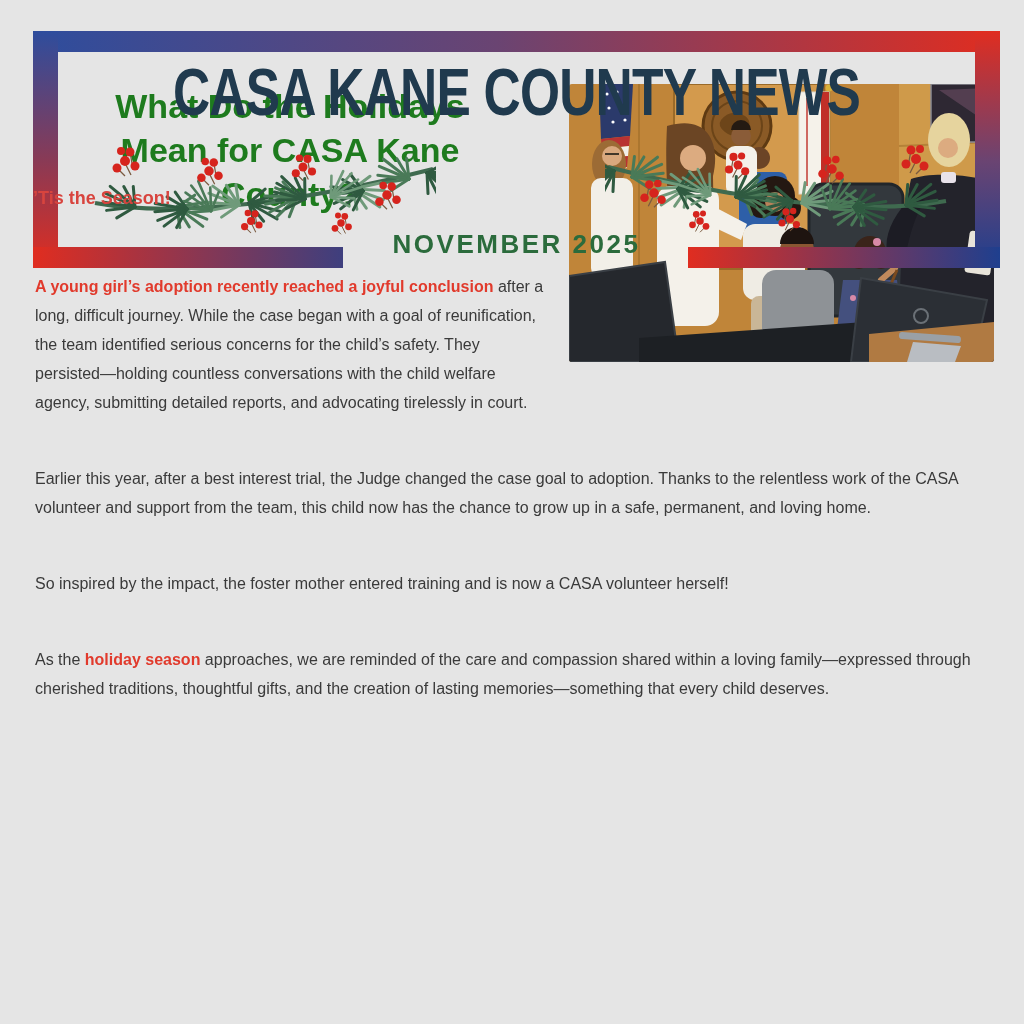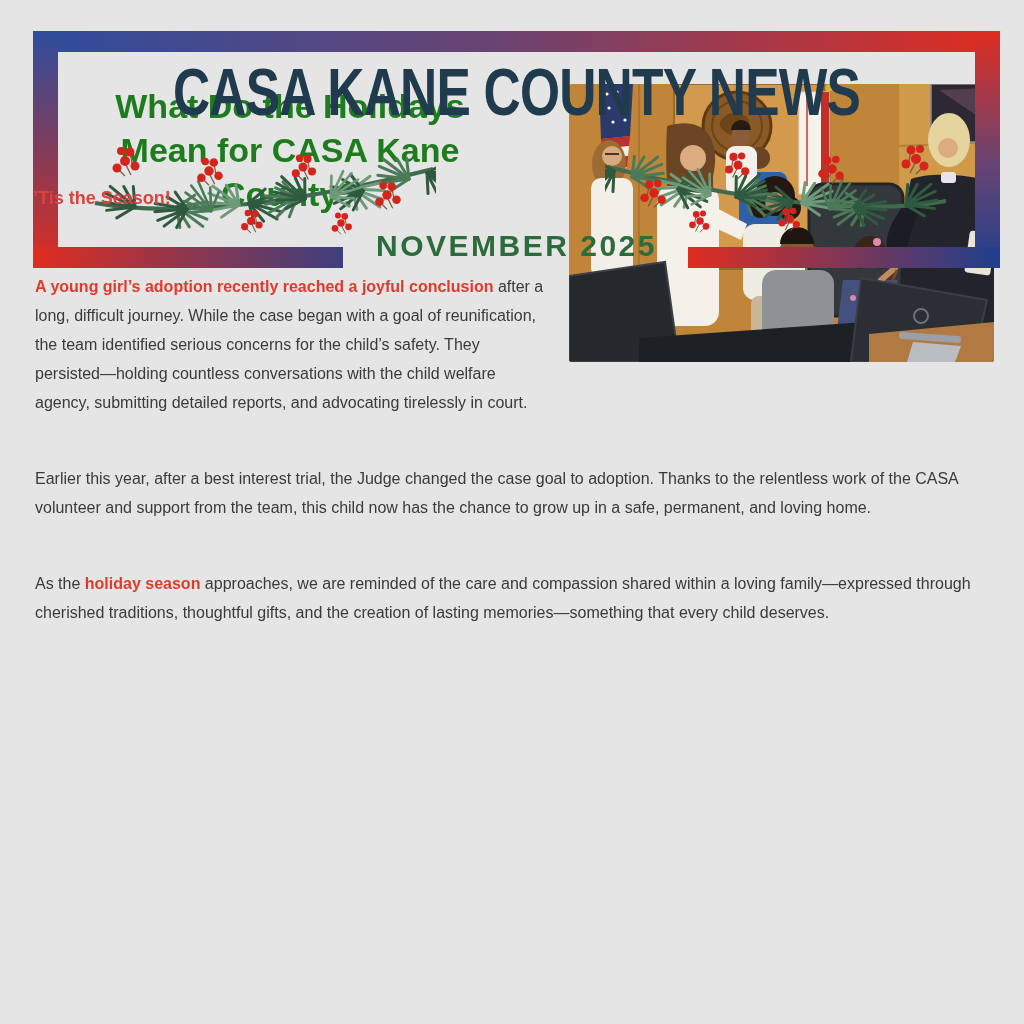--- a/index.html
+++ b/index.html
@@ -22,21 +22,21 @@
 
   .masthead-title{position:absolute;left:0;right:0;top:28px;margin:0;text-align:center;
          font-weight:800;font-size:66px;line-height:1;letter-spacing:-1px;
          color:var(--title-navy,#203a4e);transform:scaleX(.78);transform-origin:center;}
   .garland{position:absolute;}
   .garland-left{left:58px;top:106px;width:345px;height:100px;}
   .garland-right{left:572px;top:102px;width:345px;height:104px;}
   .tagline{position:absolute;left:0;right:0;top:157px;
          font-weight:700;font-size:18px;color:var(--tagline-red,#d8443e);}
   .issue-date{position:absolute;left:0;right:0;top:198px;text-align:center;
-         font-weight:700;font-size:30px;letter-spacing:2.5px;color:var(--date-green,#2b6b3c);}
+         font-weight:700;font-size:26px;letter-spacing:2.5px;color:var(--date-green,#2b6b3c);}
 
   
   .article{margin:84px 30px 0 35px;}
   .photo{float:right;width:425px;height:278px;margin:0 0 16px 24px;padding:0;}
   .photo svg{display:block;width:100%;height:100%;border-radius:3px;}
   .headline{margin:4px 0 56px;text-align:center;color:var(--headline-green,#1e7b1e);
          font-weight:700;font-size:34px;line-height:44px;}
   #article-body p{margin:0 0 47px;font-size:16px;line-height:29px;color:var(--body-text,#3a3a3a);}
   .seg-red{color:var(--highlight-red,#e13a2c);font-weight:700;}
 </style>
@@ -230,17 +230,18 @@
 
     <h2 class="headline">
       <div>What Do the Holidays</div>
       <div>Mean for CASA Kane</div>
       <div>County?</div>
     </h2>
 
     <div id="article-body">
         <p><span class="seg-red">A young girl’s adoption recently reached a joyful conclusion</span><span class="seg"> after a long, difficult journey. While the case began with a goal of reunification, the team identified serious concerns for the child’s safety. They persisted—holding countless conversations with the child welfare agency, submitting detailed reports, and advocating tirelessly in court.</span></p>
         <p><span class="seg">Earlier this year, after a best interest trial, the Judge changed the case goal to adoption. Thanks to the relentless work of the CASA volunteer and support from the team, this child now has the chance to grow up in a safe, permanent, and loving home.</span></p>
+        <p><span class="seg">So inspired by the impact, the foster mother entered training and is now a CASA volunteer herself!</span></p>
         <p><span class="seg">As the </span><span class="seg-red">holiday season</span><span class="seg"> approaches, we are reminded of the care and compassion shared within a loving family—expressed through cherished traditions, thoughtful gifts, and the creation of lasting memories—something that every child deserves.</span></p>
       </div>
   </main>
 
 </div>
 
 </body></html>

